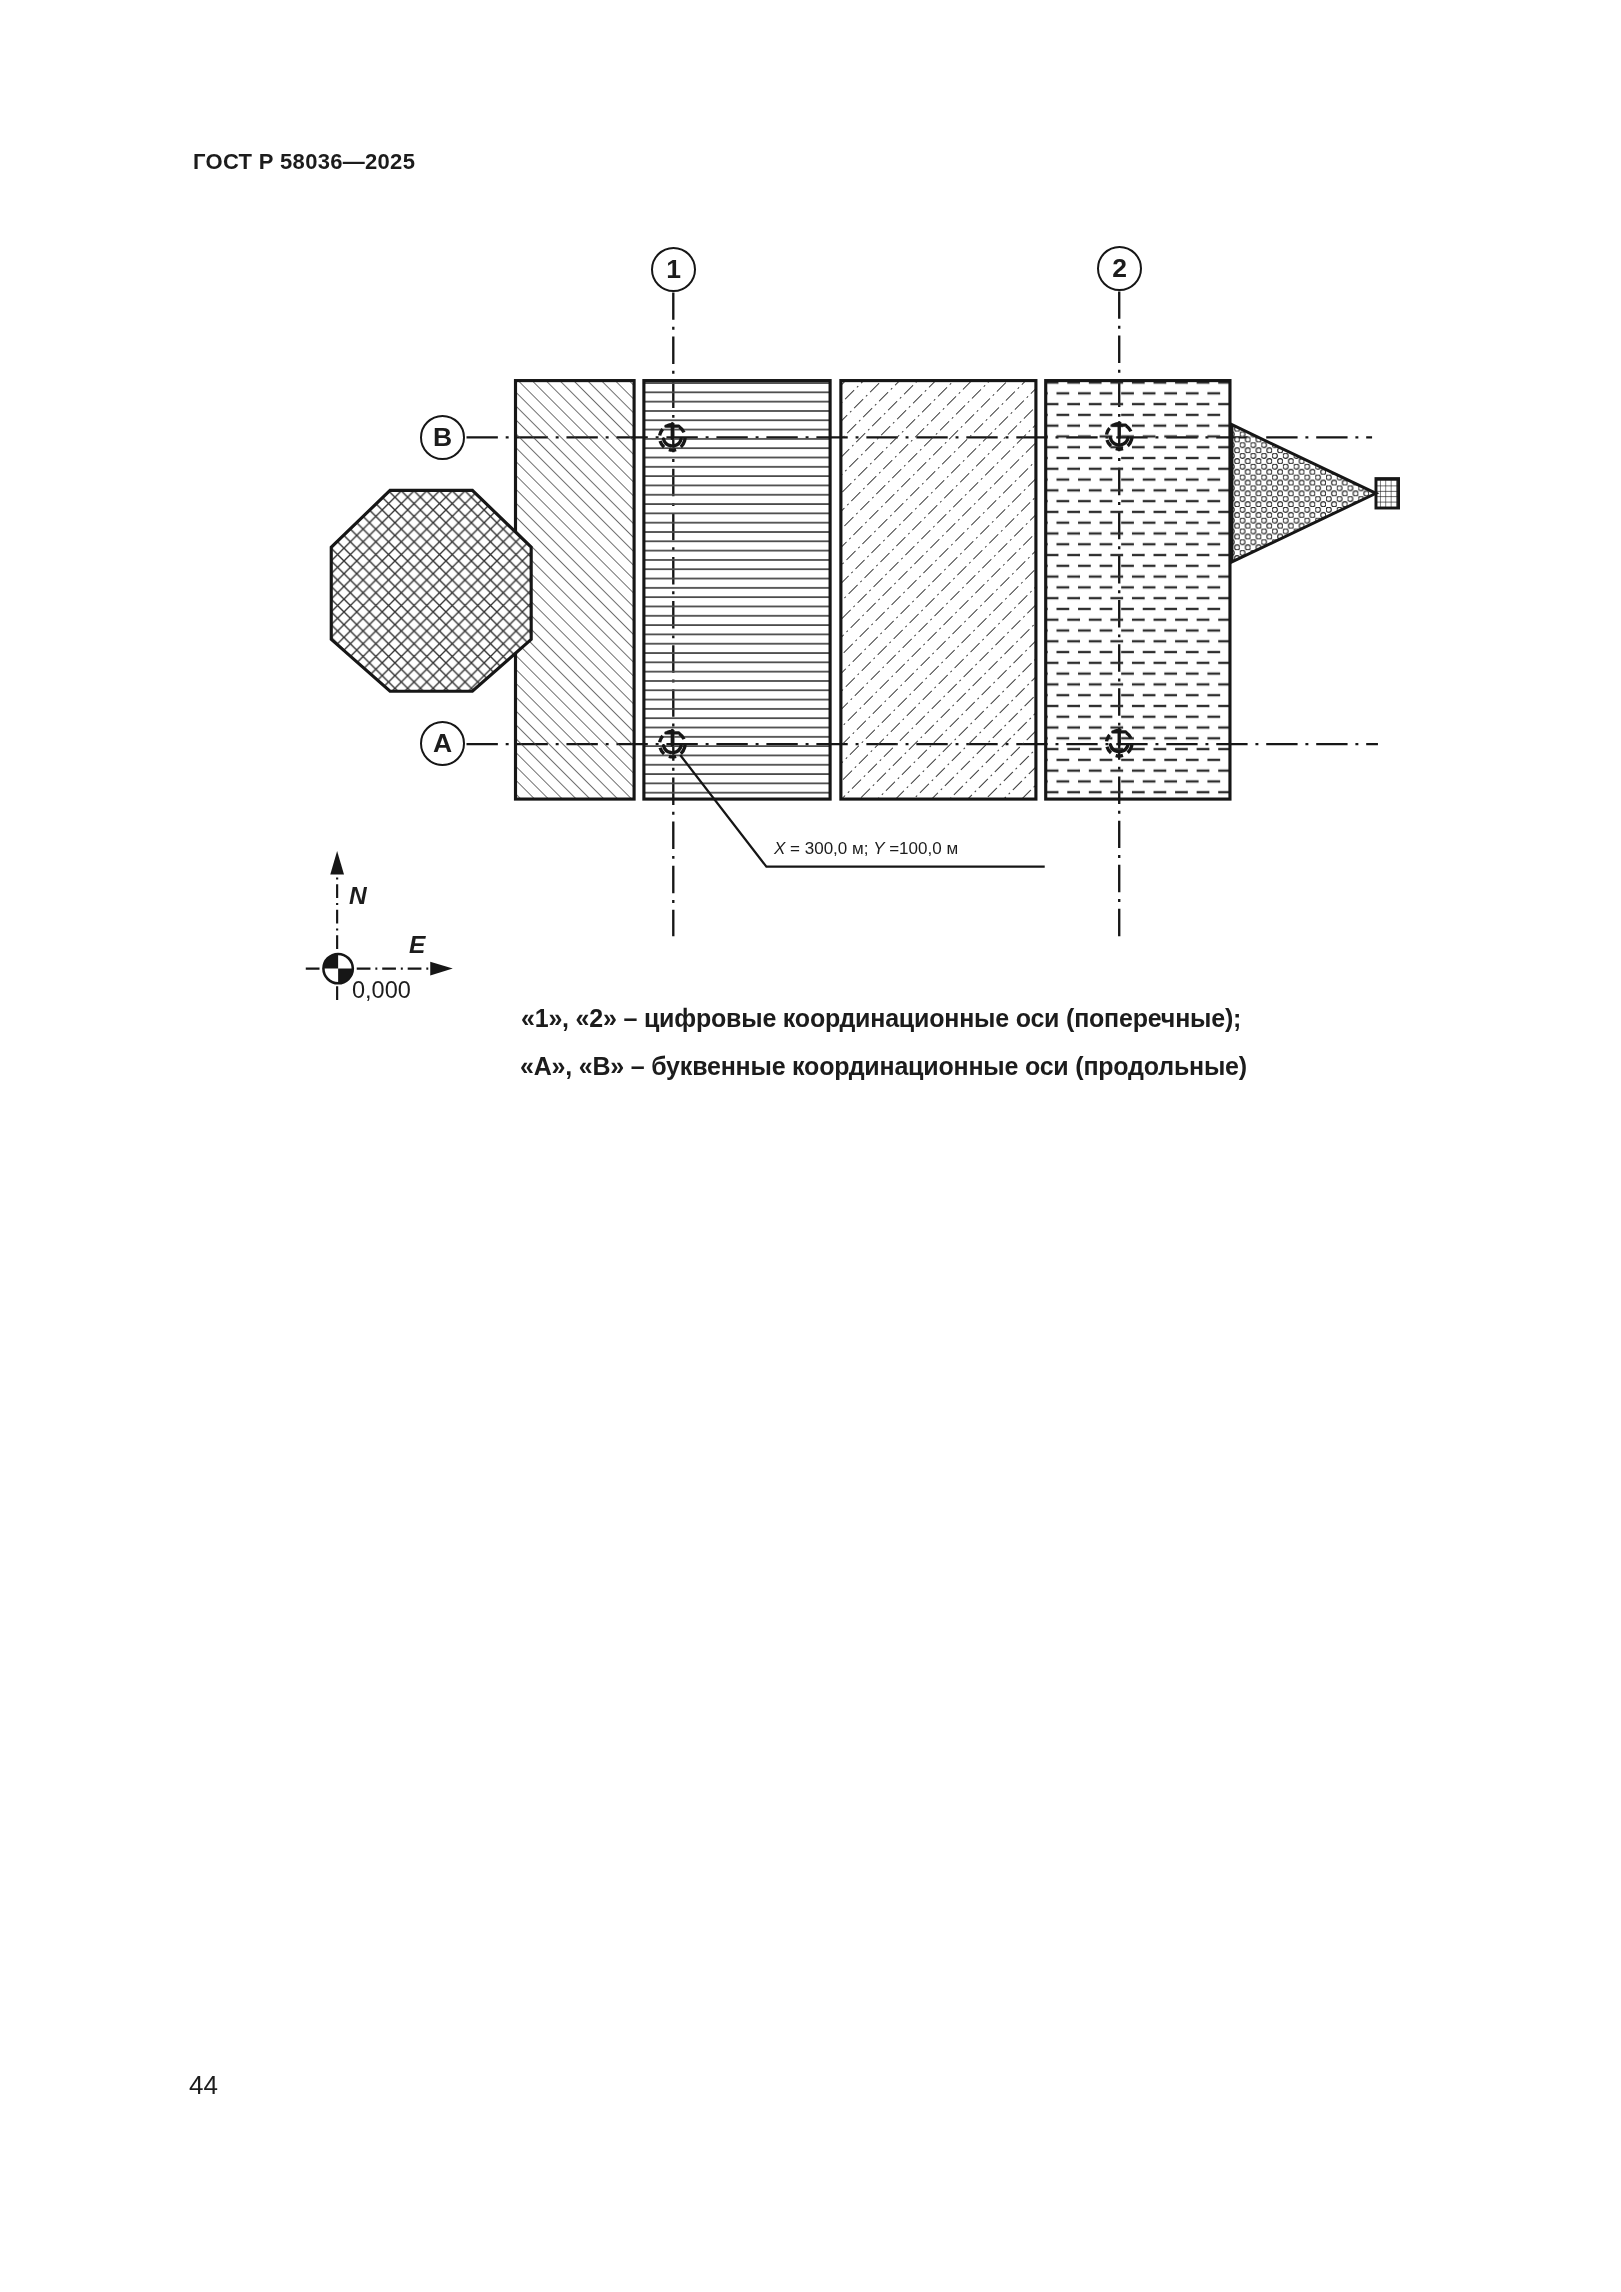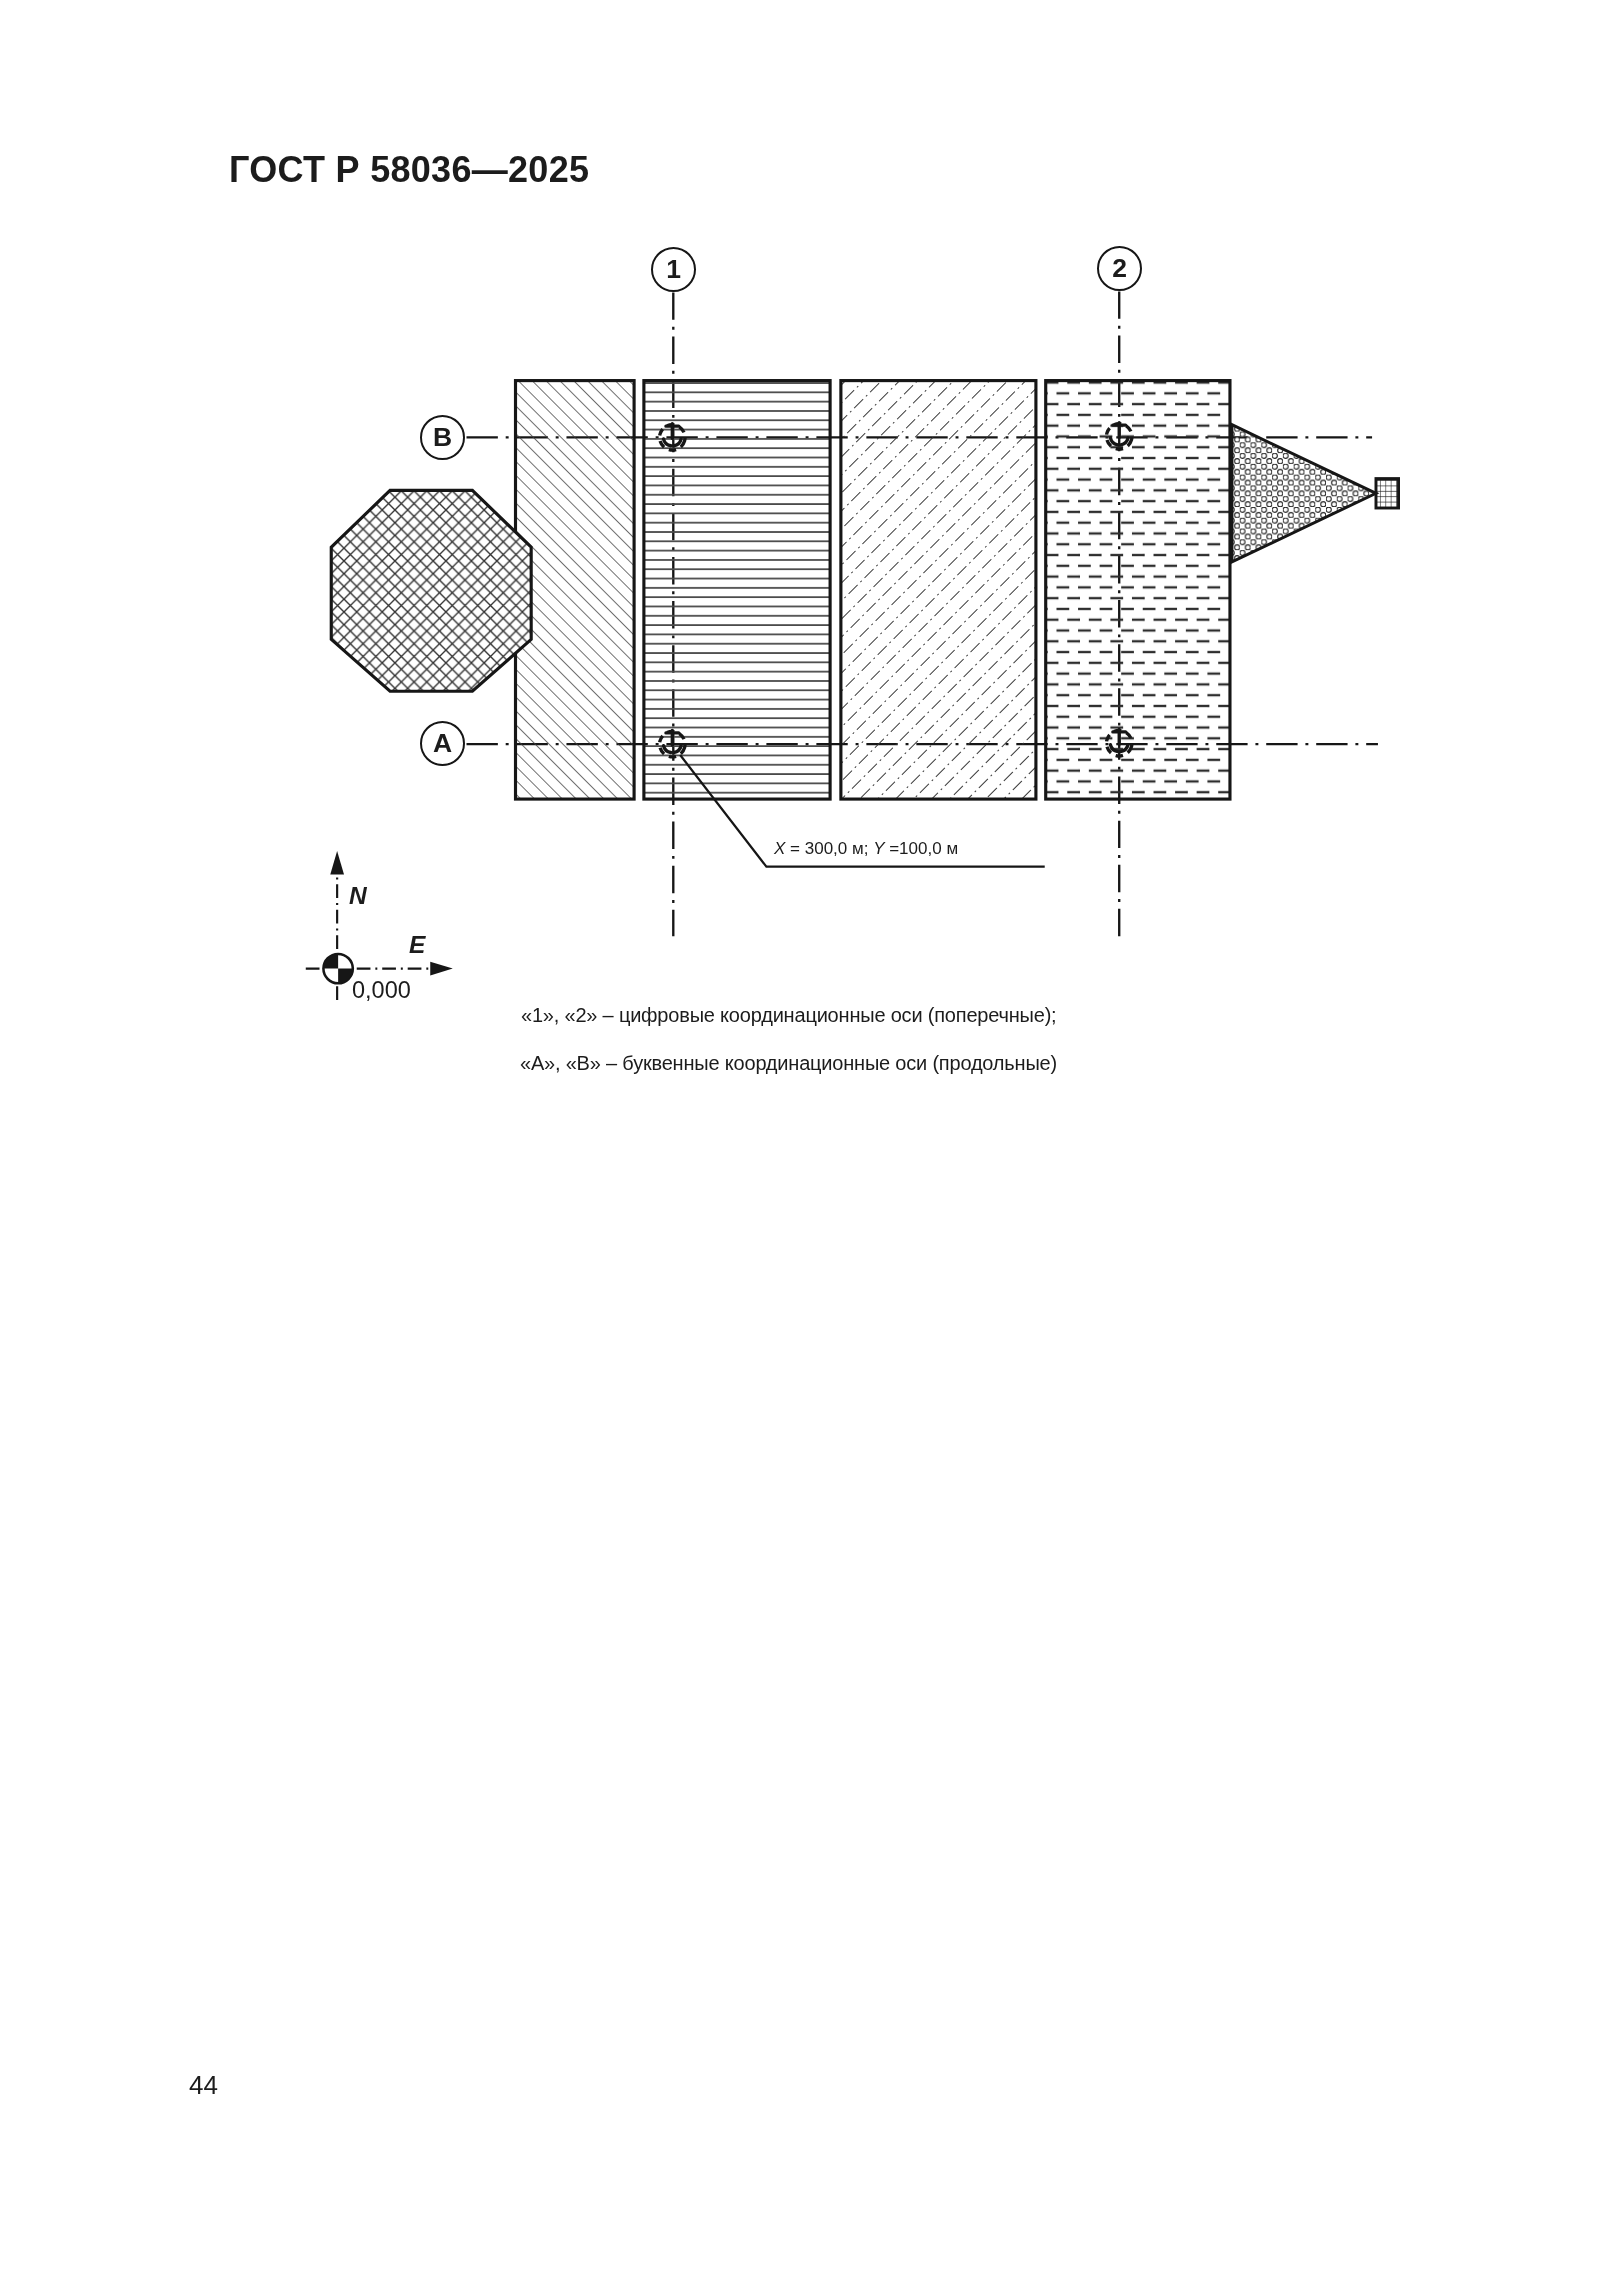--- a/index.html
+++ b/index.html
@@ -5,32 +5,32 @@
   html,body{margin:0;padding:0;background:#e8e8e8;}
   .page{
     position:relative;
     width:1621px;height:2293px;
     background:#ffffff;
     font-family:"Liberation Sans","DejaVu Sans",sans-serif;
     color:#1c1c1c;
     overflow:hidden;
   }
   .abs{position:absolute;white-space:nowrap;}
-  .doc-header{font-size:36px;font-weight:700;letter-spacing:0.3px;margin-left:36px;}
+  .doc-header{font-size:22px;font-weight:700;letter-spacing:0.3px;}
   .page-num{font-size:26px;}
   .axis-bubble{
     position:absolute;width:45px;height:45px;border:2.9px solid #161616;
     border-radius:50%;background:#fff;display:flex;align-items:center;justify-content:center;
     font-size:26.5px;font-weight:600;box-sizing:border-box;
   }
   .coord-label{font-size:17px;font-weight:400;}
   .coord-label .var{font-style:italic;}
   .compass-label{font-size:24.5px;font-weight:700;font-style:italic;}
   .origin-value{font-size:23.5px;}
-  .legend-line{font-size:20px;font-weight:400;letter-spacing:-0.2px;}
+  .legend-line{font-size:25px;font-weight:700;letter-spacing:-0.2px;}
   .caption{font-size:22.5px;letter-spacing:-0.1px;}
   .caption .it{font-style:italic;}
 </style>
 </head>
 <body>
 
 <div class="page">
 
   <svg width="1621" height="2293" viewBox="0 0 1654 2339" style="position:absolute;left:0;top:0;">
     <defs>

